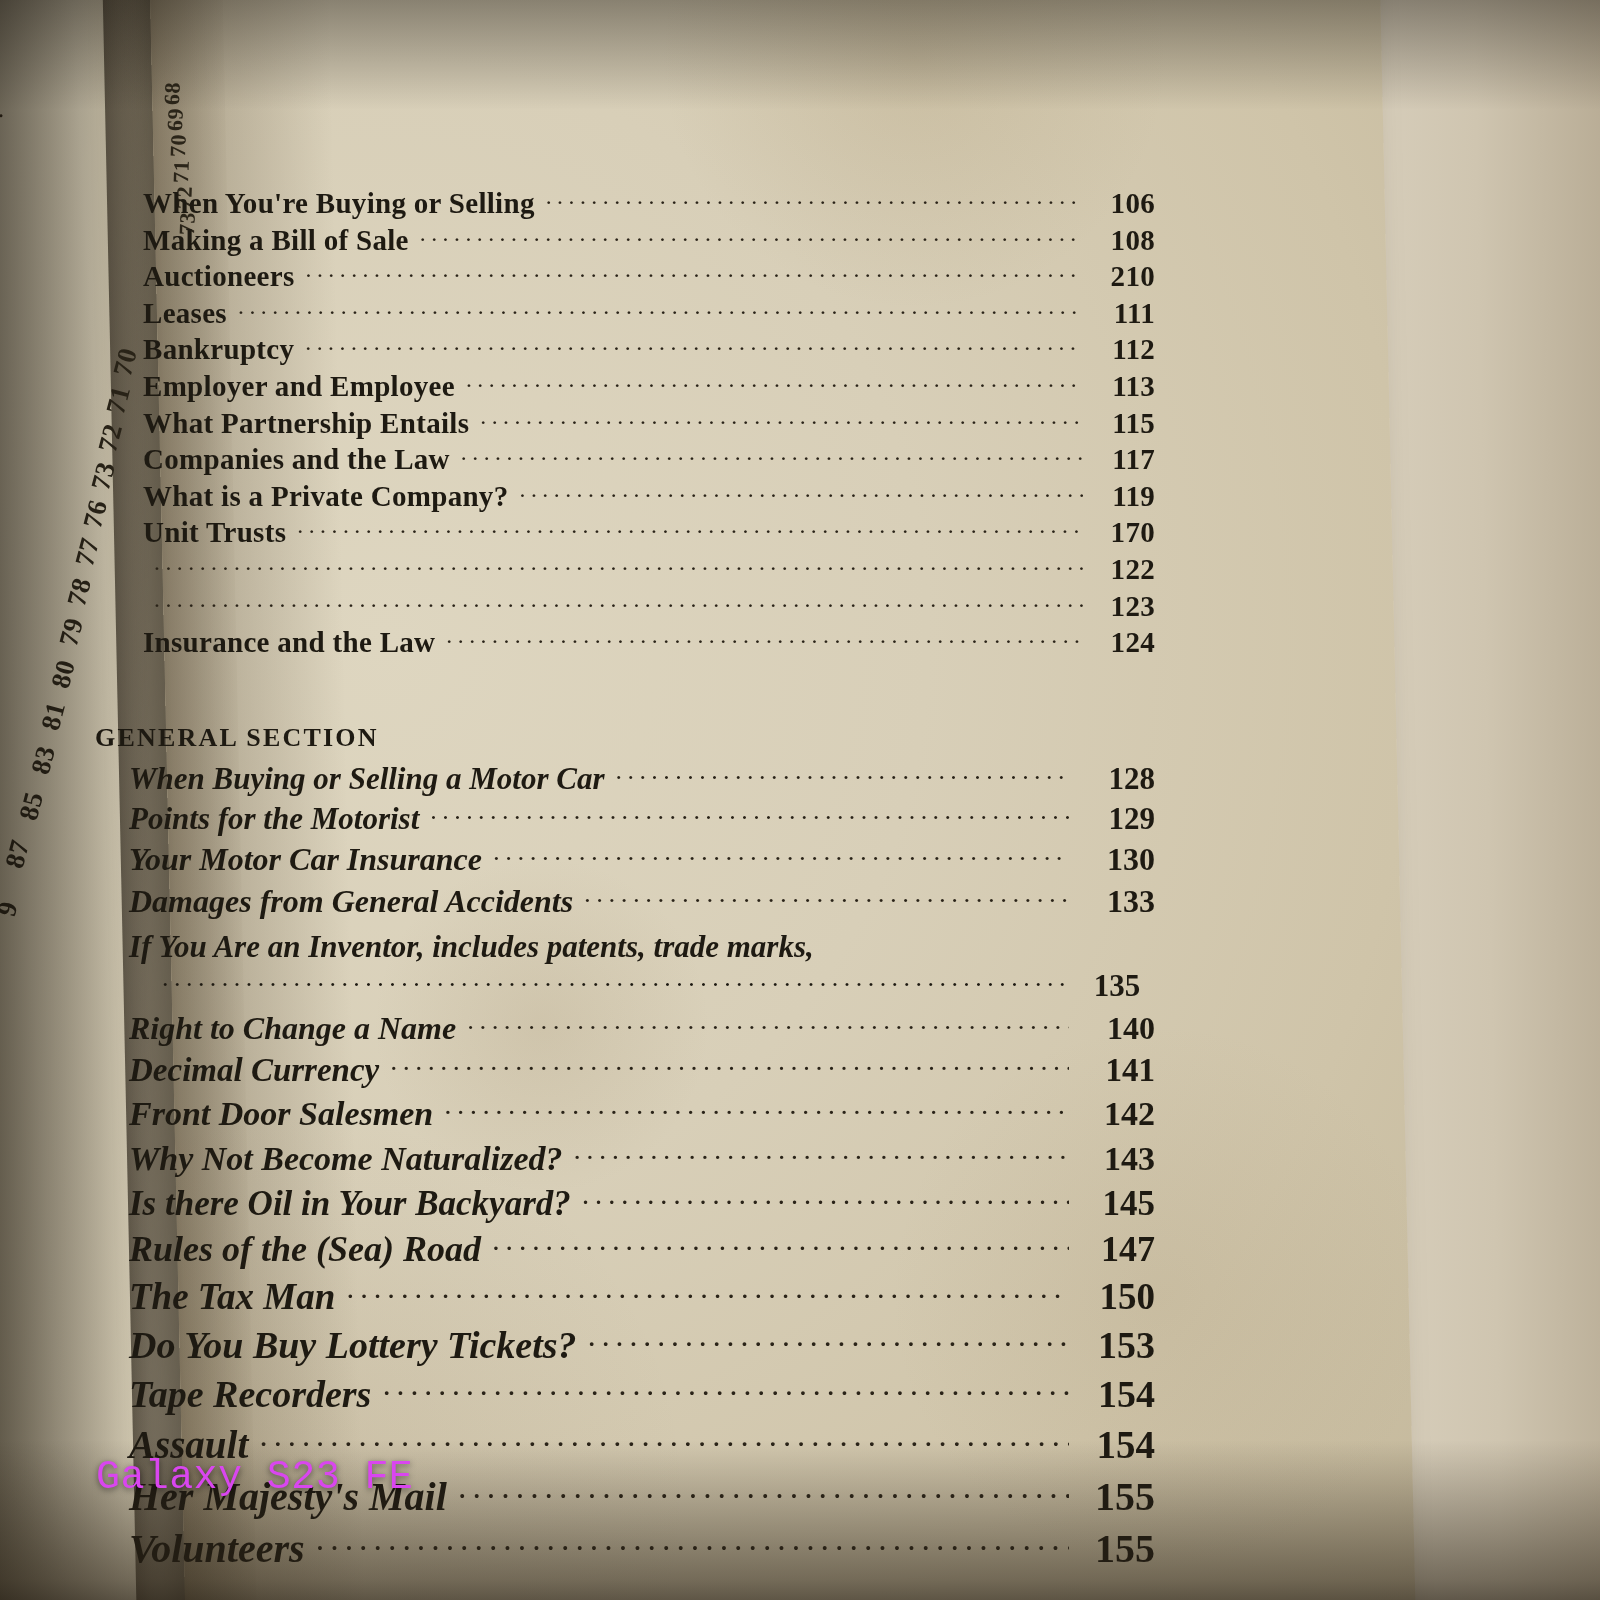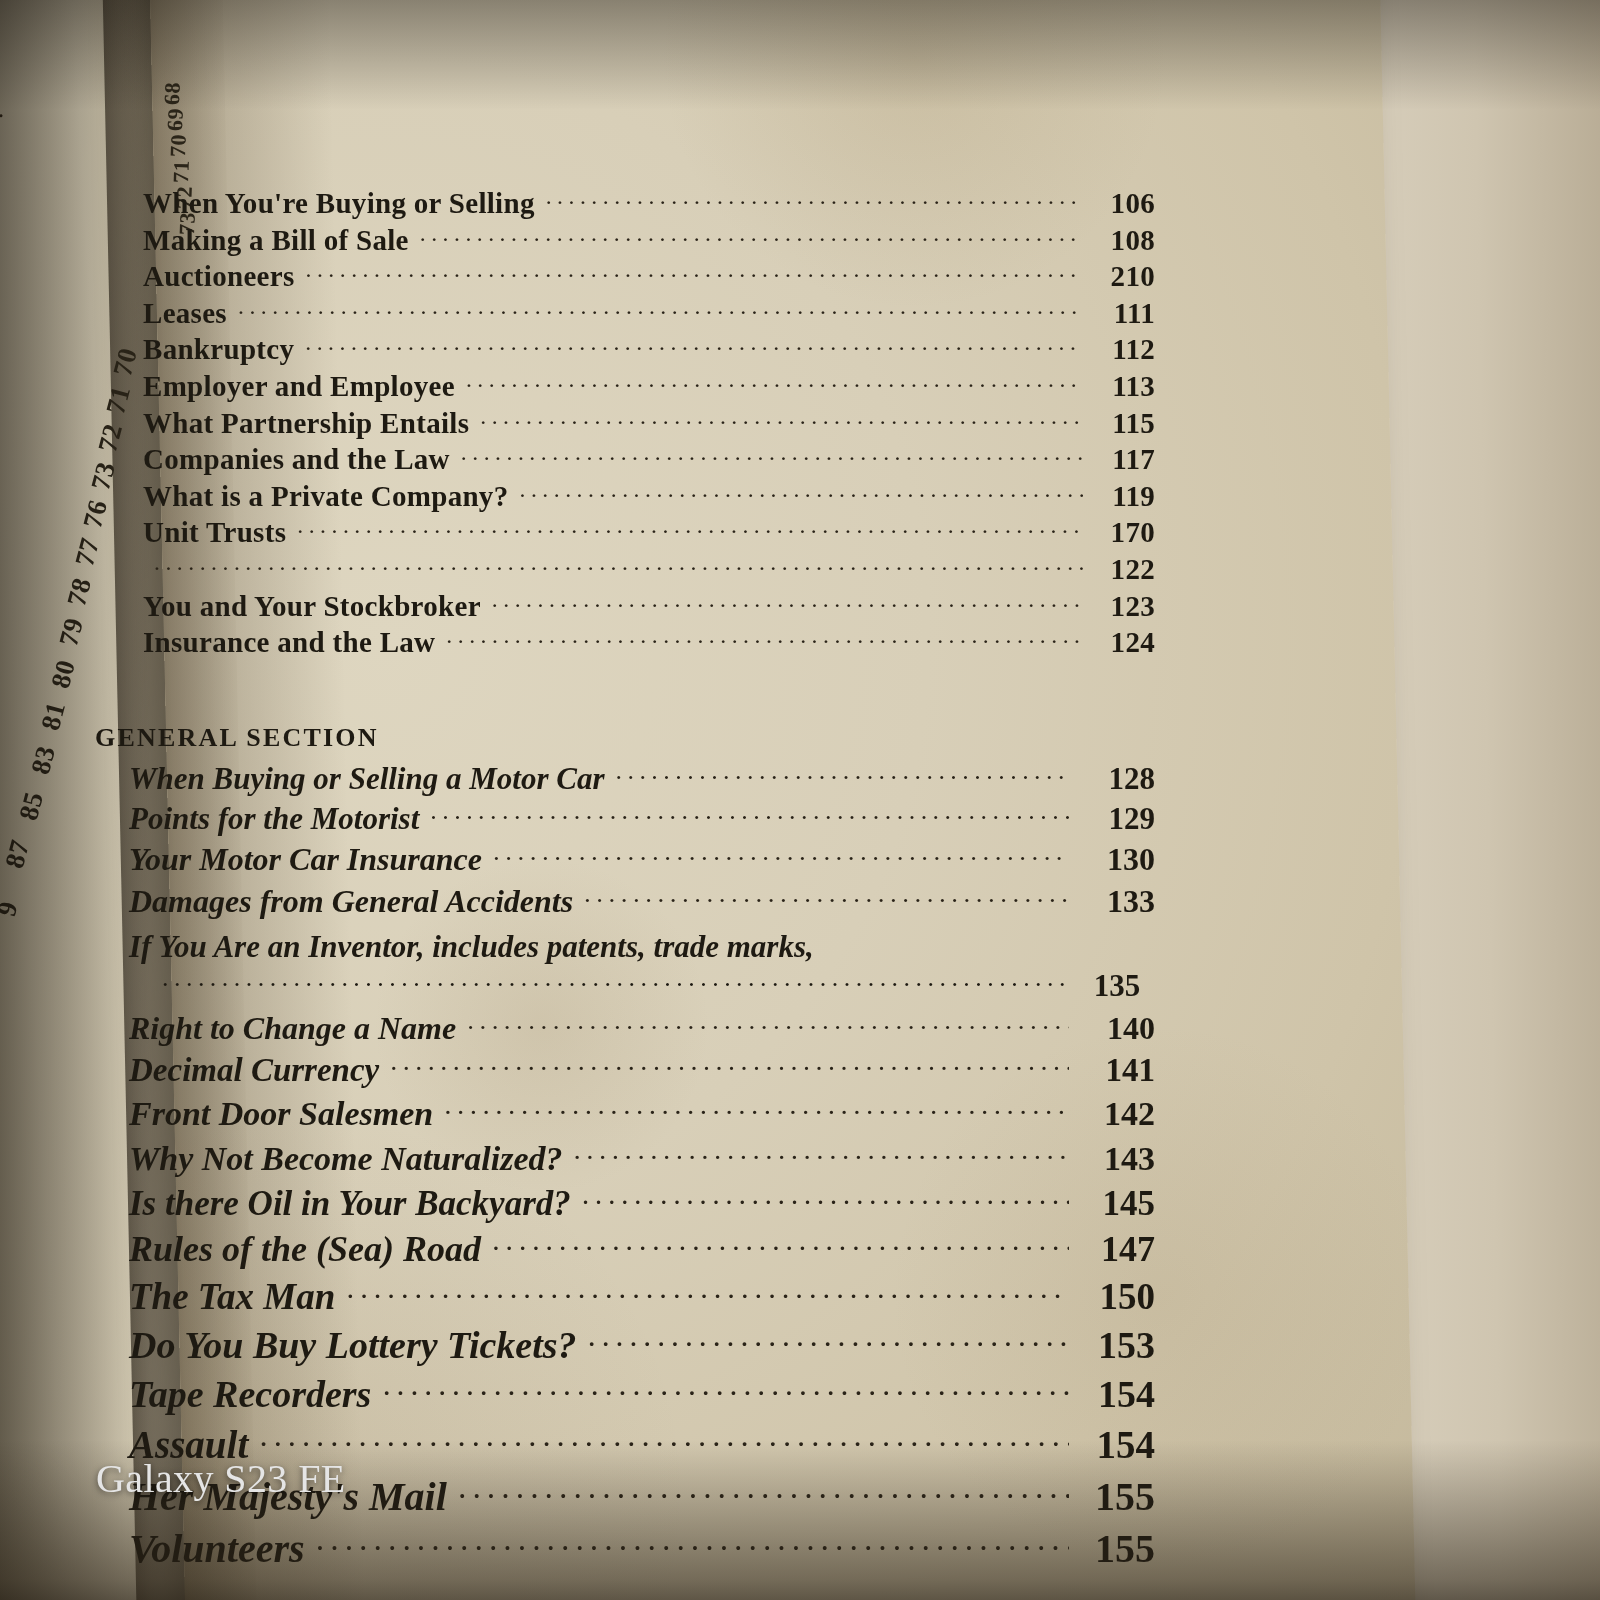--- a/index.html
+++ b/index.html
@@ -212,24 +212,24 @@
   }
   .glossary .label { flex: 0 0 auto; }
   .glossary .leader { flex: 1 1 auto; overflow: hidden; margin: 0 12px; letter-spacing: 4px; font-size: 0.7em; position: relative; top: -5px; }
   .glossary .pageno { flex: 0 0 auto; width: 88px; text-align: right; }
 
   
   .watermark {
     position: absolute;
     left: 96px;
     top: 1455px;
-    font-family: Liberation Serif, serif;
+    font-family: Liberation Mono, monospace;
     font-size: 40px;
     font-weight: 400;
-    color: #e5e5e5;
+    color: #d946ef;
     text-shadow: 0 2px 6px rgba(0,0,0,0.55);
     letter-spacing: 0.4px;
   }
 
   
   .curve {
     position: absolute;
     left: 168px; top: -70px;
     width: 180px; height: 1780px;
     background: linear-gradient(to right, rgba(70,56,34,0.35), rgba(70,56,34,0));
@@ -329,21 +329,20 @@
         <div class="entry">
           <span class="label">Unit Trusts</span>
           <span class="leader">··························································································</span>
           <span class="pageno">170</span>
         </div>
         <div class="entry">
           <span class="leader">··························································································</span>
           <span class="pageno">122</span>
         </div>
         <div class="entry">
-          <span class="label">You and Your Stockbroker</span>
           <span class="leader">··························································································</span>
           <span class="pageno">123</span>
         </div>
         <div class="entry">
           <span class="label">Insurance and the Law</span>
           <span class="leader">··························································································</span>
           <span class="pageno">124</span>
         </div>
       </div>
 

